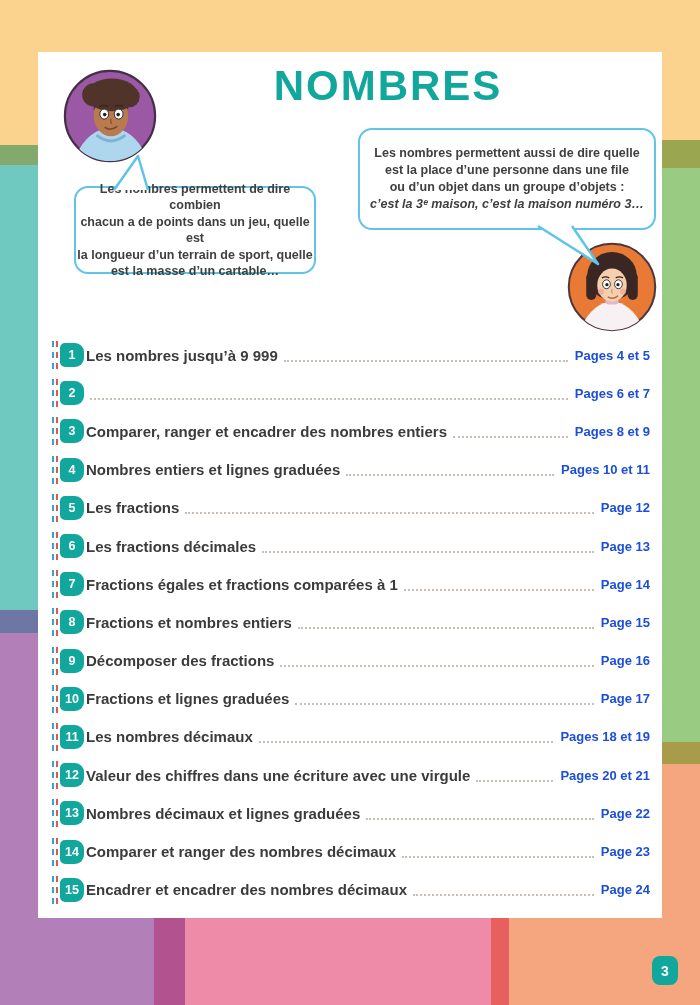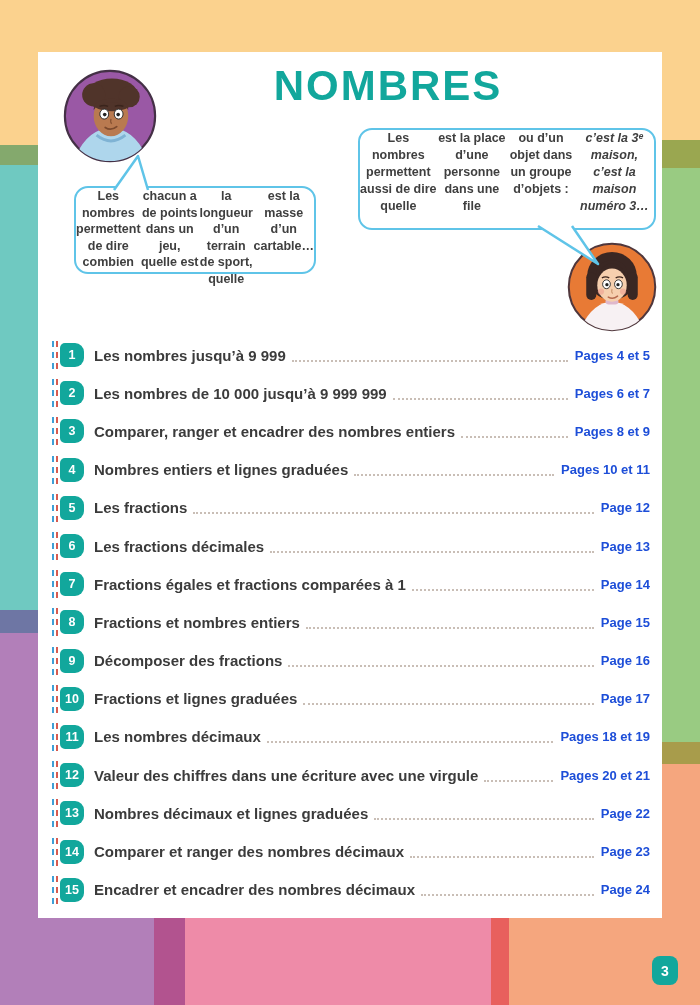--- a/index.html
+++ b/index.html
@@ -43,21 +43,21 @@
   .avatar { position:absolute; z-index:2; }
   .avatar svg { display:block; }
   .avatar-boy  { left:62px;  top:68px;  width:96px; height:96px; }
   .avatar-girl { left:566px; top:241px; width:92px; height:92px; }
 
   
   .bubble {
     position:absolute; z-index:2; background:#ffffff;
     border:2.5px solid #5fc4e8; border-radius:14px;
     color:#3f3f3f; font-weight:600; text-align:center;
-    display:flex; flex-direction:row; justify-content:center;
+    display:flex; flex-direction:column; justify-content:center;
   }
   .bubble-left  { left:74px;  top:186px; width:242px; height:88px; font-size:12.5px; line-height:16.5px; }
   .bubble-right { left:358px; top:128px; width:298px; height:102px; font-size:12.5px; line-height:17px; }
   .bubble .it { font-style:italic; }
   .tail { position:absolute; z-index:3; }
   .tail-left  { left:108px; top:152px; }
   .tail-right { left:528px; top:222px; }
 
   
   .toc { position:absolute; z-index:2; left:52px; top:336px; width:598px; }
@@ -66,21 +66,21 @@
     width:6px; height:28px; margin-right:2px;
     border-left:2px dashed #3e9fd6; border-right:2px dashed #d65b50;
   }
   .num-badge {
     width:24px; height:24px; flex:0 0 24px;
     background:#12a79c; border-radius:5px 9px 9px 5px;
     color:#ffffff; font-weight:700; font-size:12.5px;
     display:flex; align-items:center; justify-content:center;
   }
   .toc-label {
-    margin-left:10px; font-size:15px; font-weight:700; color:#3b3b3b;
+    margin-left:2px; font-size:15px; font-weight:700; color:#3b3b3b;
     white-space:nowrap;
   }
   .leader {
     flex:1 1 10px; min-width:10px; height:13px; margin:0 7px 0 6px;
     border-bottom:2px dotted #c9beb6;
   }
   .toc-pages {
     font-size:13px; font-weight:700; color:#1d4ed8; white-space:nowrap;
   }
 
@@ -199,21 +199,20 @@
     <div class="fiche-strip"></div>
     <div class="num-badge">1</div>
     <div class="toc-label">Les nombres jusqu’à 9 999</div>
     <div class="leader"></div>
     <div class="toc-pages">Pages 4 et 5</div>
   </div>
 
   <div class="toc-row">
     <div class="fiche-strip"></div>
     <div class="num-badge">2</div>
-    <div class="toc-label">Les nombres de 10 000 jusqu’à 9 999 999</div>
     <div class="leader"></div>
     <div class="toc-pages">Pages 6 et 7</div>
   </div>
 
   <div class="toc-row">
     <div class="fiche-strip"></div>
     <div class="num-badge">3</div>
     <div class="toc-label">Comparer, ranger et encadrer des nombres entiers</div>
     <div class="leader"></div>
     <div class="toc-pages">Pages 8 et 9</div>

